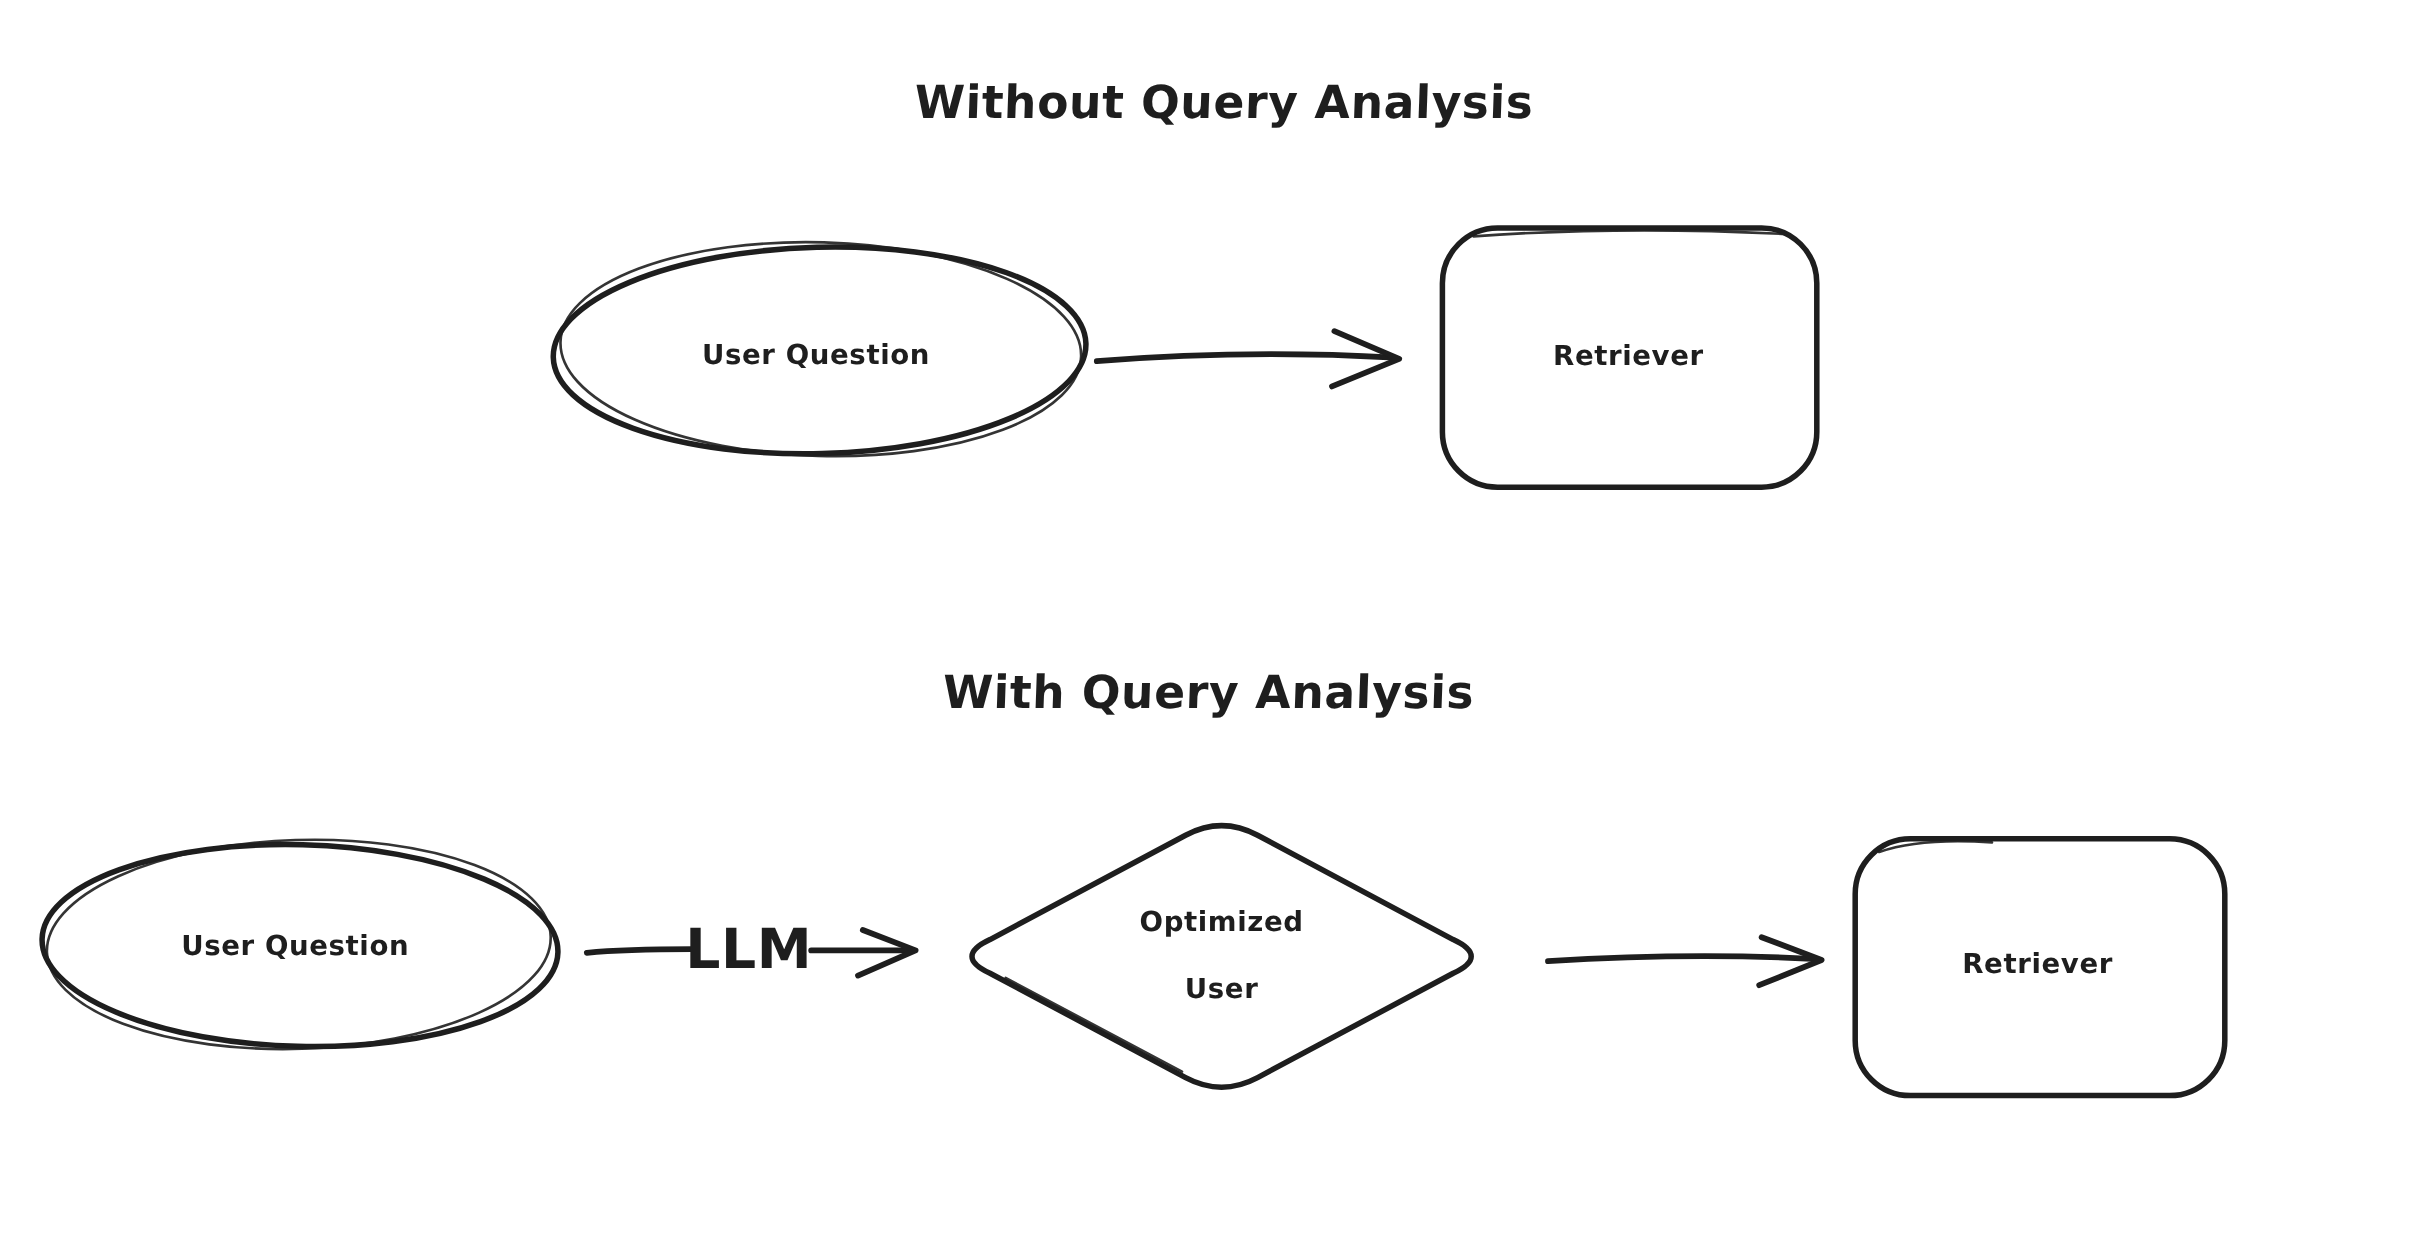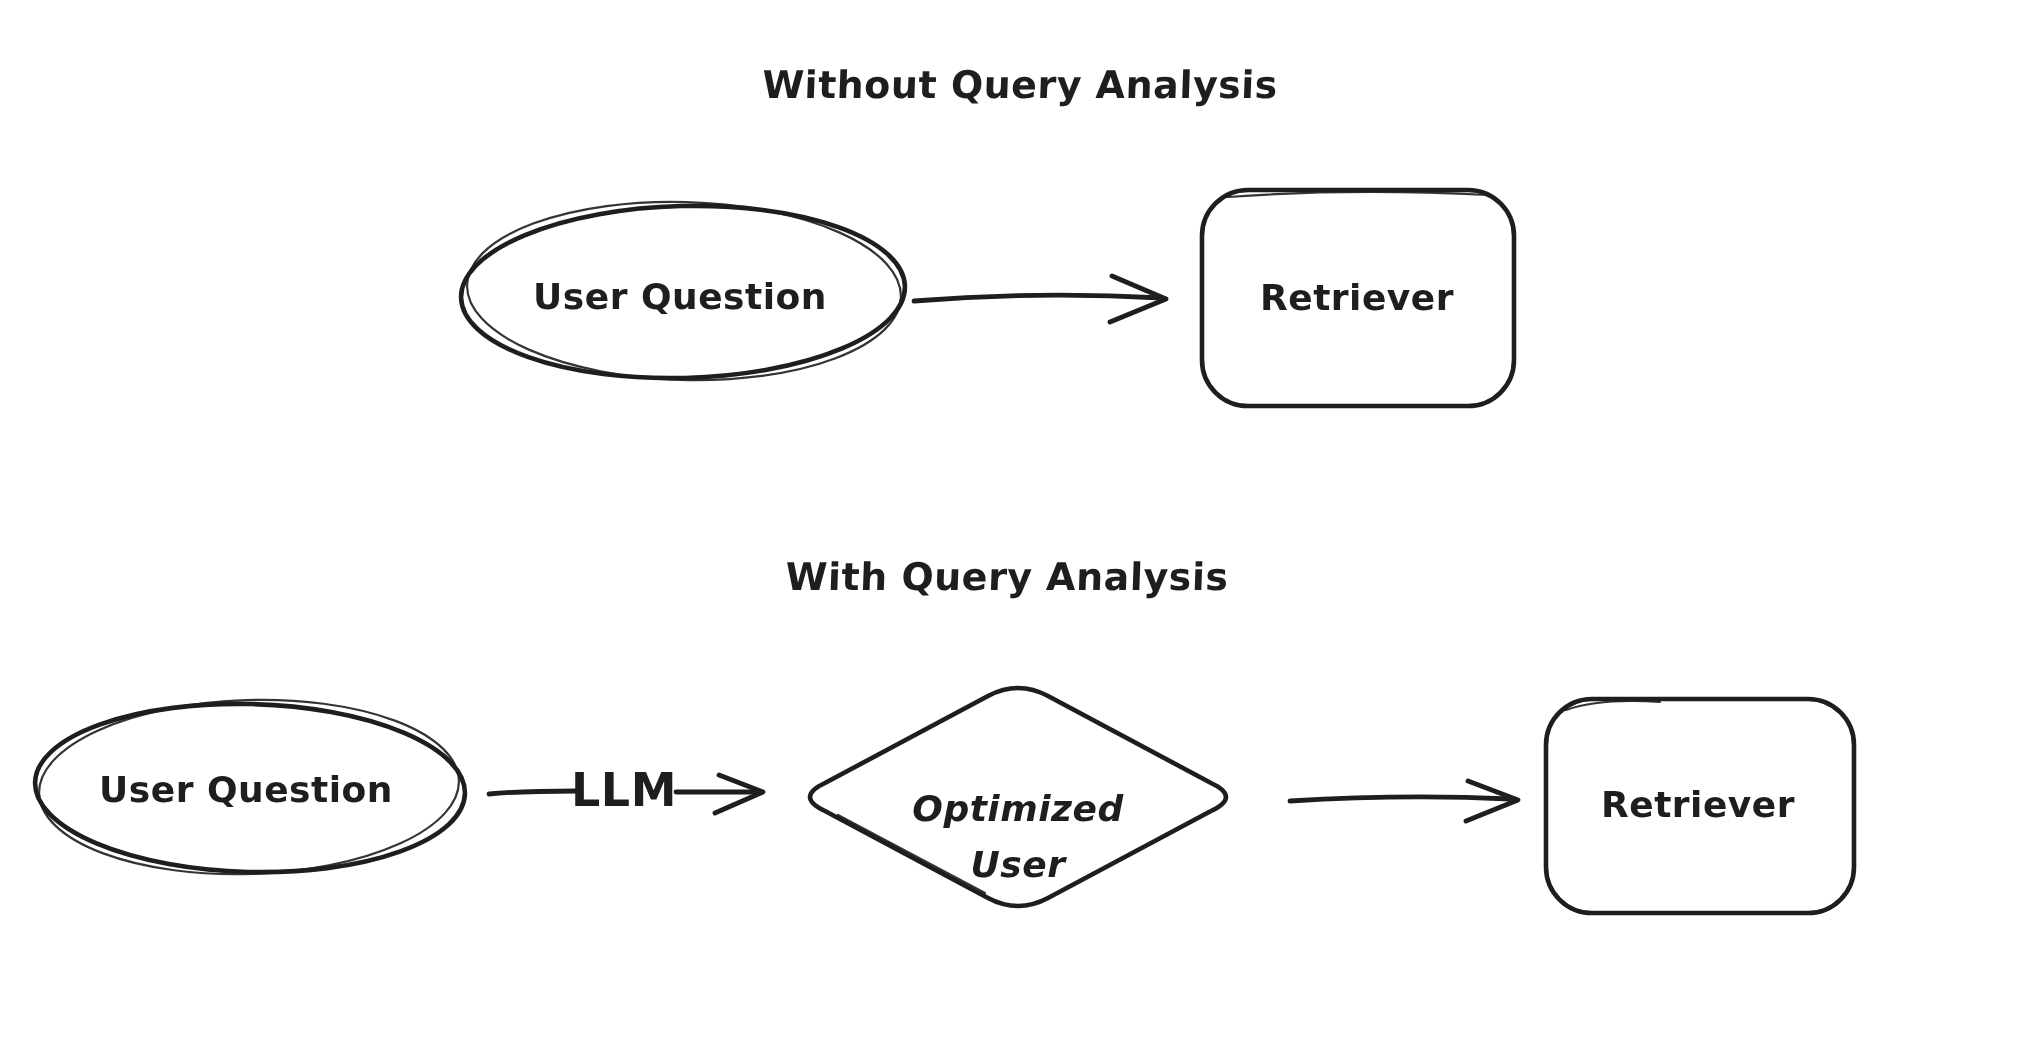--- a/index.html
+++ b/index.html
@@ -51,21 +51,21 @@
     color: #1e1e1e;
     font-weight: bold;
     letter-spacing: 0.5px;
     line-height: 1.2;
   }
   .title {
     font-size: 38px;
     transform: translate(-50%, -50%) skewX(-2deg);
   }
   .node-label {
-    font-size: 36px;
+    font-size: 23px;
   }
   .edge-label {
     font-size: 46px;
   }
   .diamond-label {
     line-height: 56px;
   }
 </style>
 </head>
 <body>
@@ -123,20 +123,20 @@
   <div class="txt node-label" style="left:680px; top:297px;">User Question</div>
 
   <div class="txt node-label" style="left:1357px; top:298px;">Retriever</div>
 
   <div class="txt title" style="left:1007px; top:578px;">With Query Analysis</div>
 
   <div class="txt node-label" style="left:246px; top:790px;">User Question</div>
 
   <div class="txt edge-label" style="left:624px; top:791px;">LLM</div>
 
-  <div class="txt node-label diamond-label" style="left:1018px; top:837px;font-style:italic;">
+  <div class="txt node-label diamond-label" style="left:1018px; top:797px;">
     <div>Optimized</div>
     <div>User</div>
   </div>
 
   <div class="txt node-label" style="left:1698px; top:805px;">Retriever</div>
 
 </div>
 
 </body></html>

